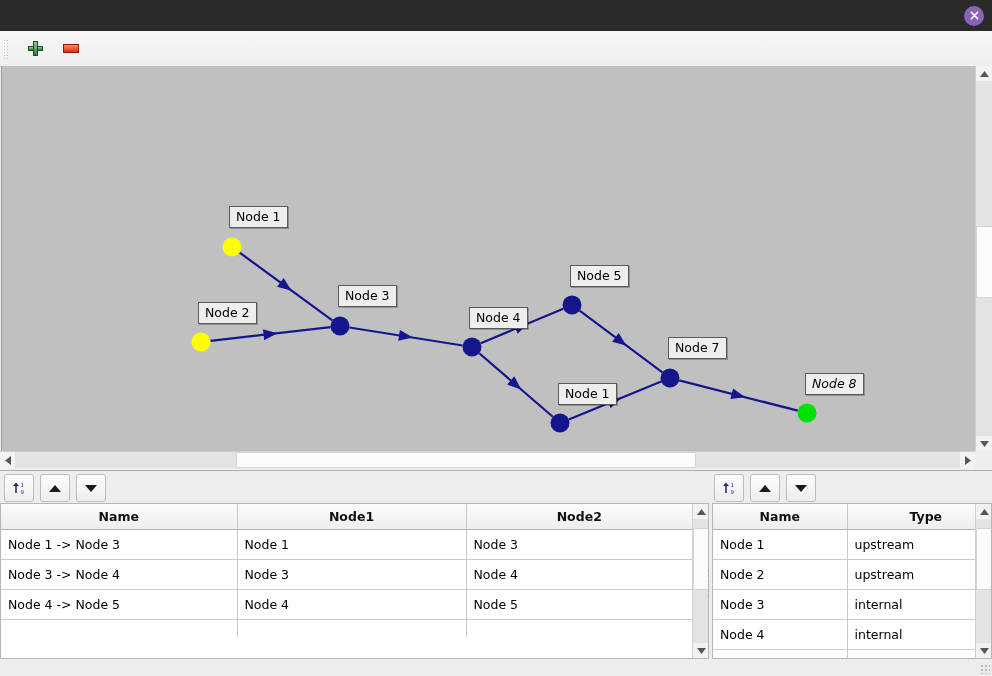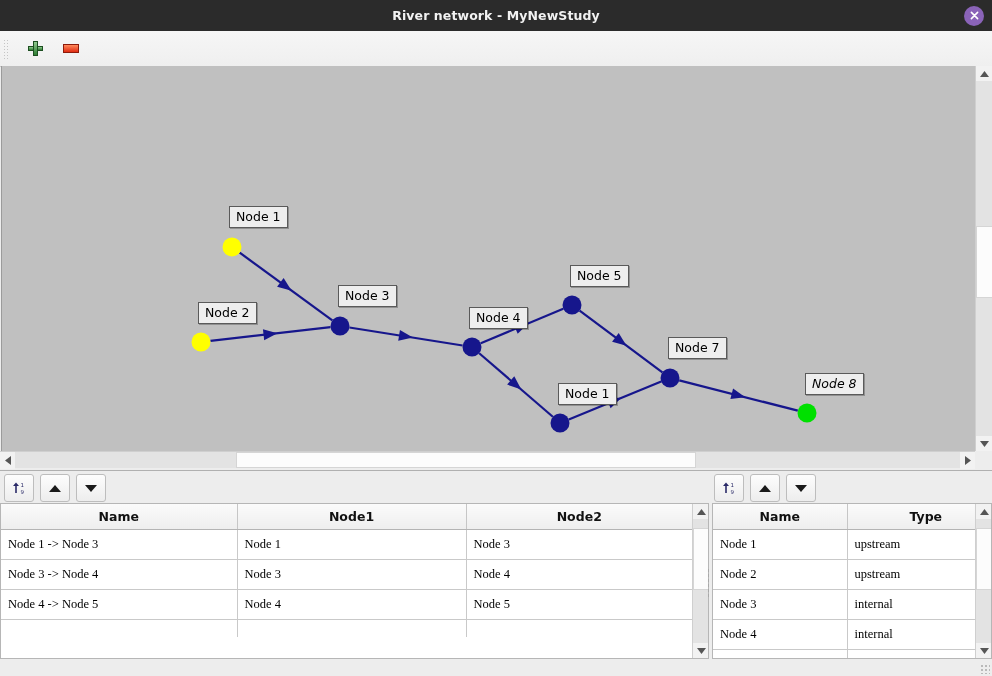--- a/index.html
+++ b/index.html
@@ -206,21 +206,20 @@
   }
   table.grid td {
     border-right: 1px solid #c9c9c9;
     border-bottom: 1px solid #c9c9c9;
     height: 29px;
     padding: 0 0 0 7px;
     color: #000;
     background: #ffffff;
     overflow: hidden;
     white-space: nowrap;
-    font-family: Liberation Serif, serif;
   }
   table.grid tr.spacer td { height: 17px; border-bottom: none; }
 
   .tbl-vscroll {
     position:absolute; top:0; right:0; width:16px; bottom:0;
     background:#f2f2f2; border-left:1px solid #cfcfcf;
     box-sizing:border-box;
   }
 
   #vsplitter {
@@ -244,21 +243,20 @@
   .tri { width:0;height:0;border-left:6px solid transparent;border-right:6px solid transparent; }
   .tri.up { border-bottom: 7px solid #1a1a1a; }
   .tri.dn { border-top: 7px solid #1a1a1a; }
 </style>
 </head>
 <body>
 
 <div id="app">
 
   <div id="titlebar">
-    <span id="titlebar-text">River network - MyNewStudy</span>
     <div id="close-button">
       <svg width="11" height="11" viewBox="0 0 11 11" aria-hidden="true">
         <path d="M2.4 2.4 L8.6 8.6 M8.6 2.4 L2.4 8.6" stroke="#ffffff" stroke-width="1.6" stroke-linecap="round"></path>
       </svg>
     </div>
   </div>
 
   <div id="toolbar">
     <div class="tb-grip"></div>
     <div class="tb-btn" style="margin-left:6px;">

